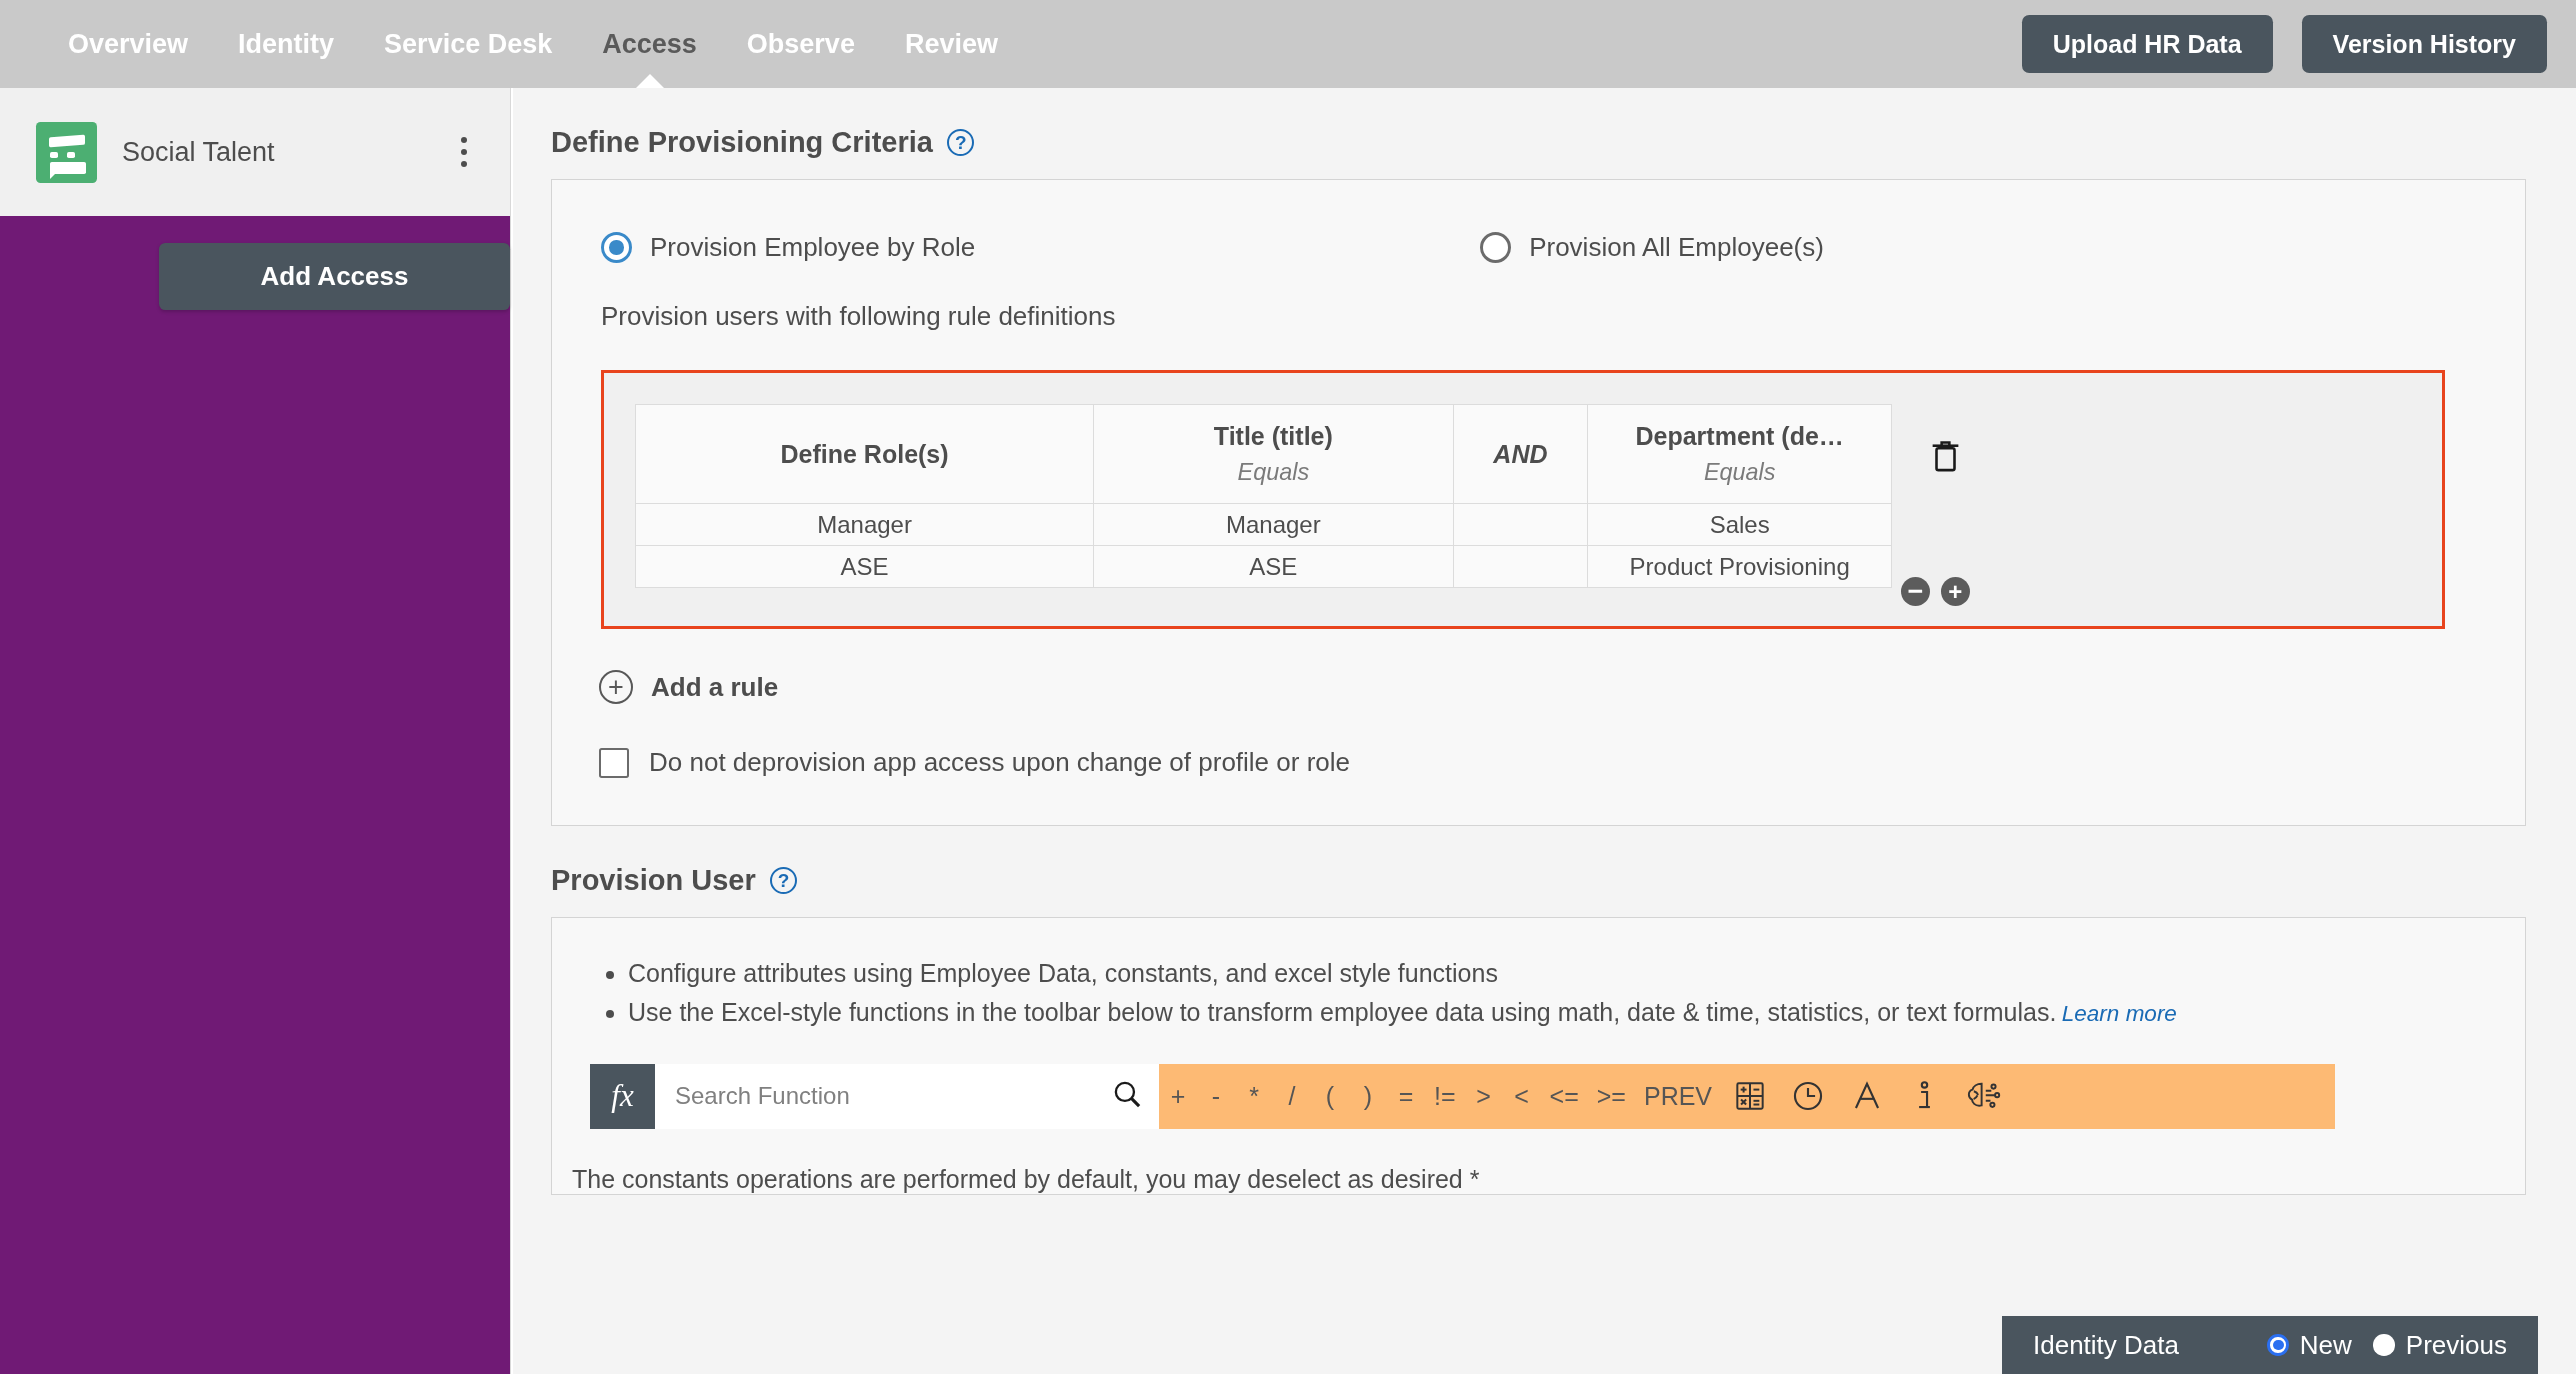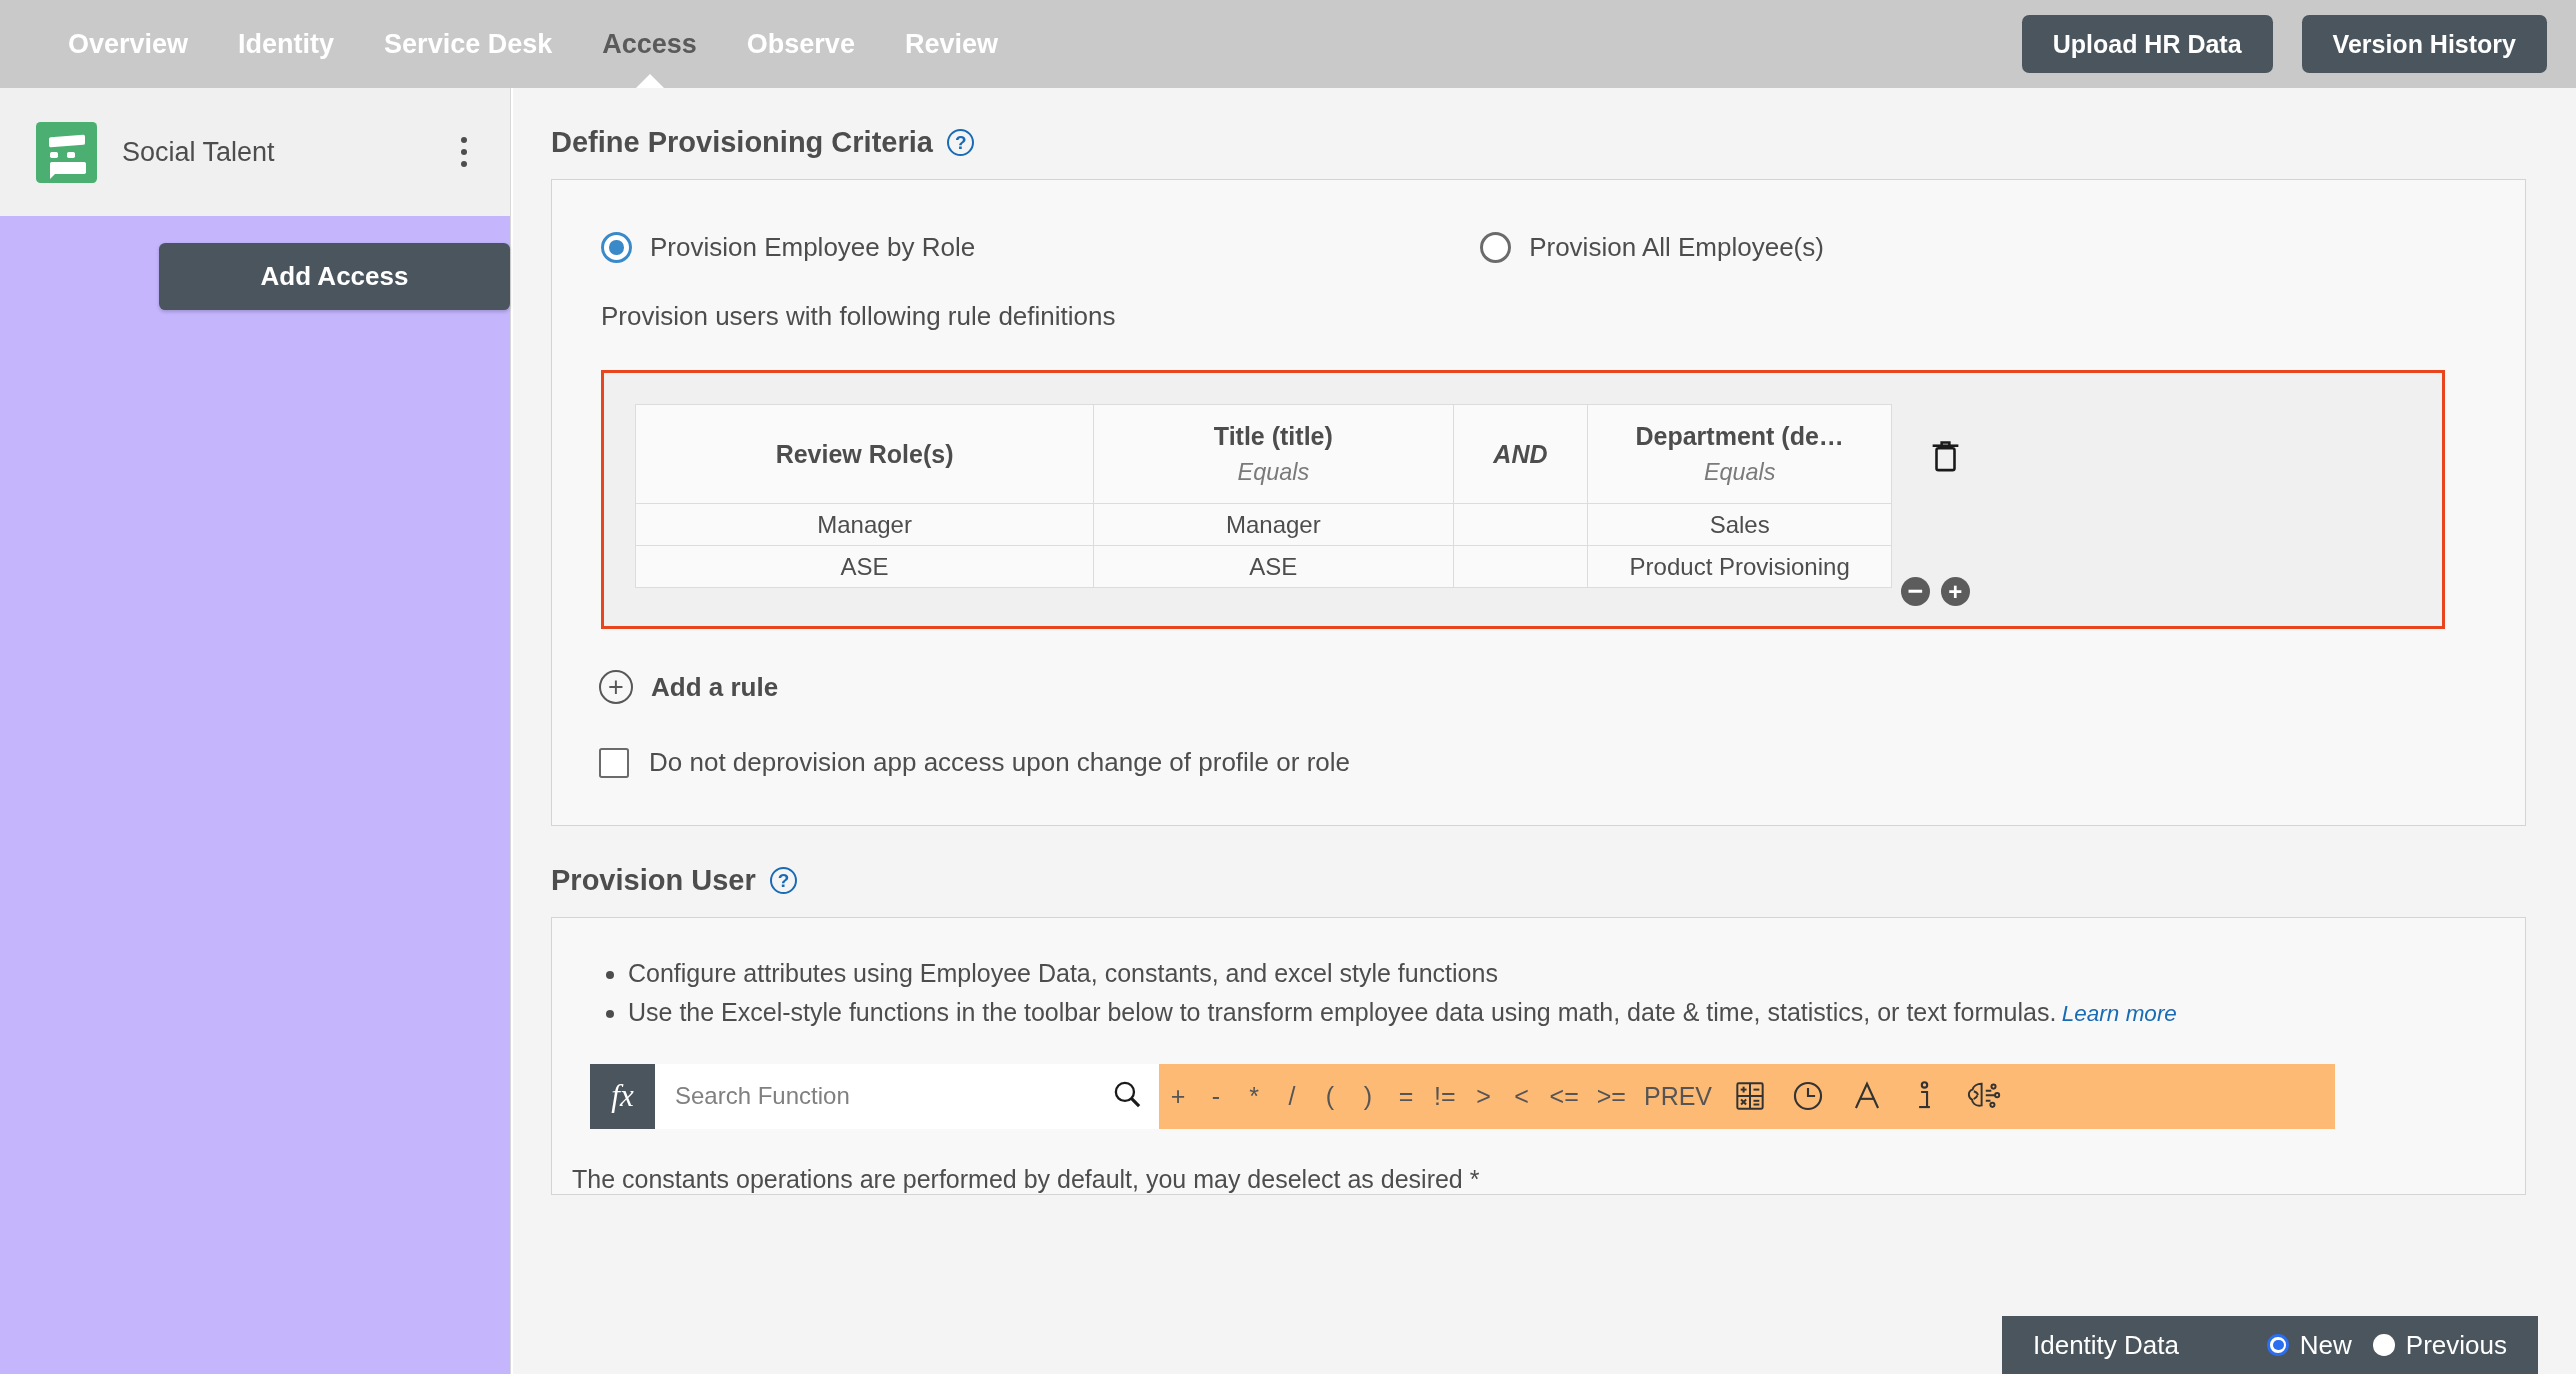--- a/index.html
+++ b/index.html
@@ -41,21 +41,21 @@
     font-size: 25px; font-weight: bold;
     border: none; border-radius: 7.2px;
     padding: 0 31px; height: 58px; line-height: 58px;
     cursor: pointer; white-space: nowrap;
   }
 
   
   .sidebar {
     position: absolute; top: 88px; left: 0;
     width: 511px; height: 1286px;
-    background: #c4b5fd;
+    background: #701a75;
     border-right: 1.8px solid #d8d8d8;
   }
   .app-card {
     display: flex; align-items: center;
     height: 128px; background: #f0f0f0;
     padding: 0 36px; cursor: pointer;
   }
   .app-logo {
     width: 61px; height: 61px; border-radius: 4.5px;
     background: #4CAF72; flex-shrink: 0;
@@ -374,21 +374,21 @@
       </label>
     </div>
 
     <div class="rule-intro">Provision users with following rule definitions</div>
 
     <div class="rule-box">
       <div class="rule-table-wrap">
         <table class="rule-table">
           <thead>
             <tr>
-              <th class="col-role">Review Role(s)</th>
+              <th class="col-role">Define Role(s)</th>
               <th class="col-title">
                 <span>Title (title)</span>
                 <span class="op">Equals</span>
               </th>
               <th class="and-col">AND</th>
               <th class="col-dept">
                 <span>Department (de…</span>
                 <span class="op">Equals</span>
               </th>
             </tr>

